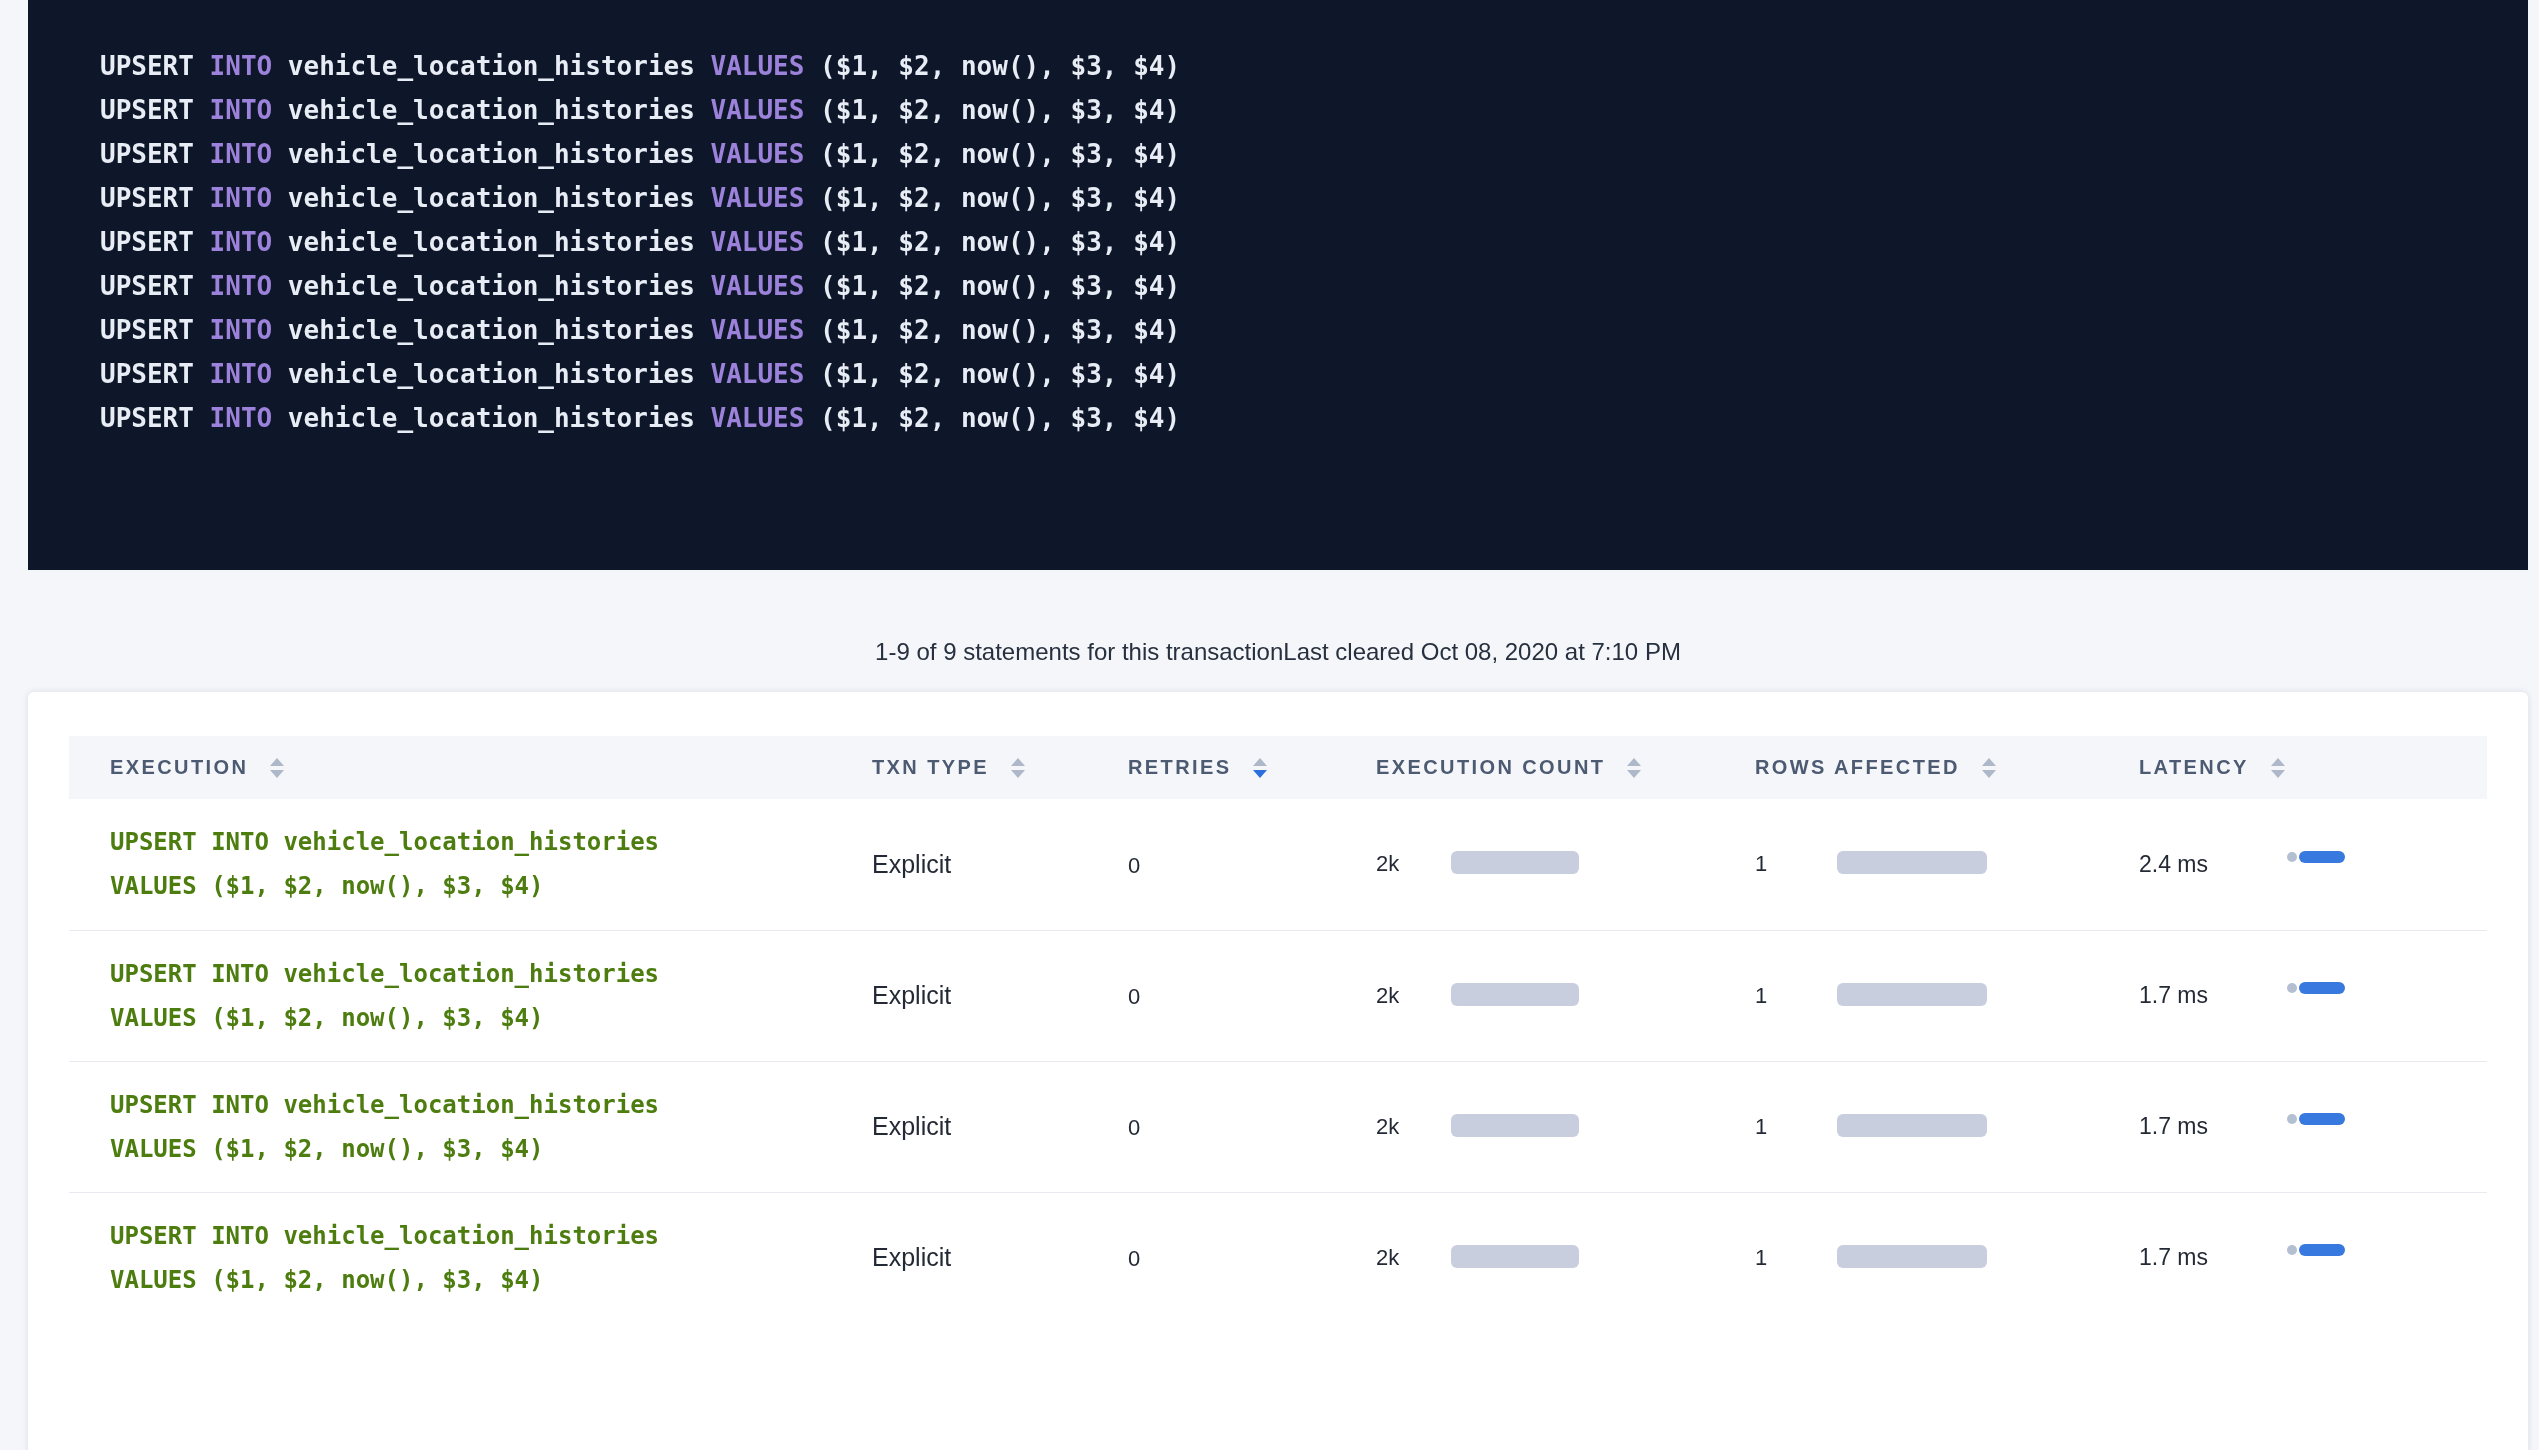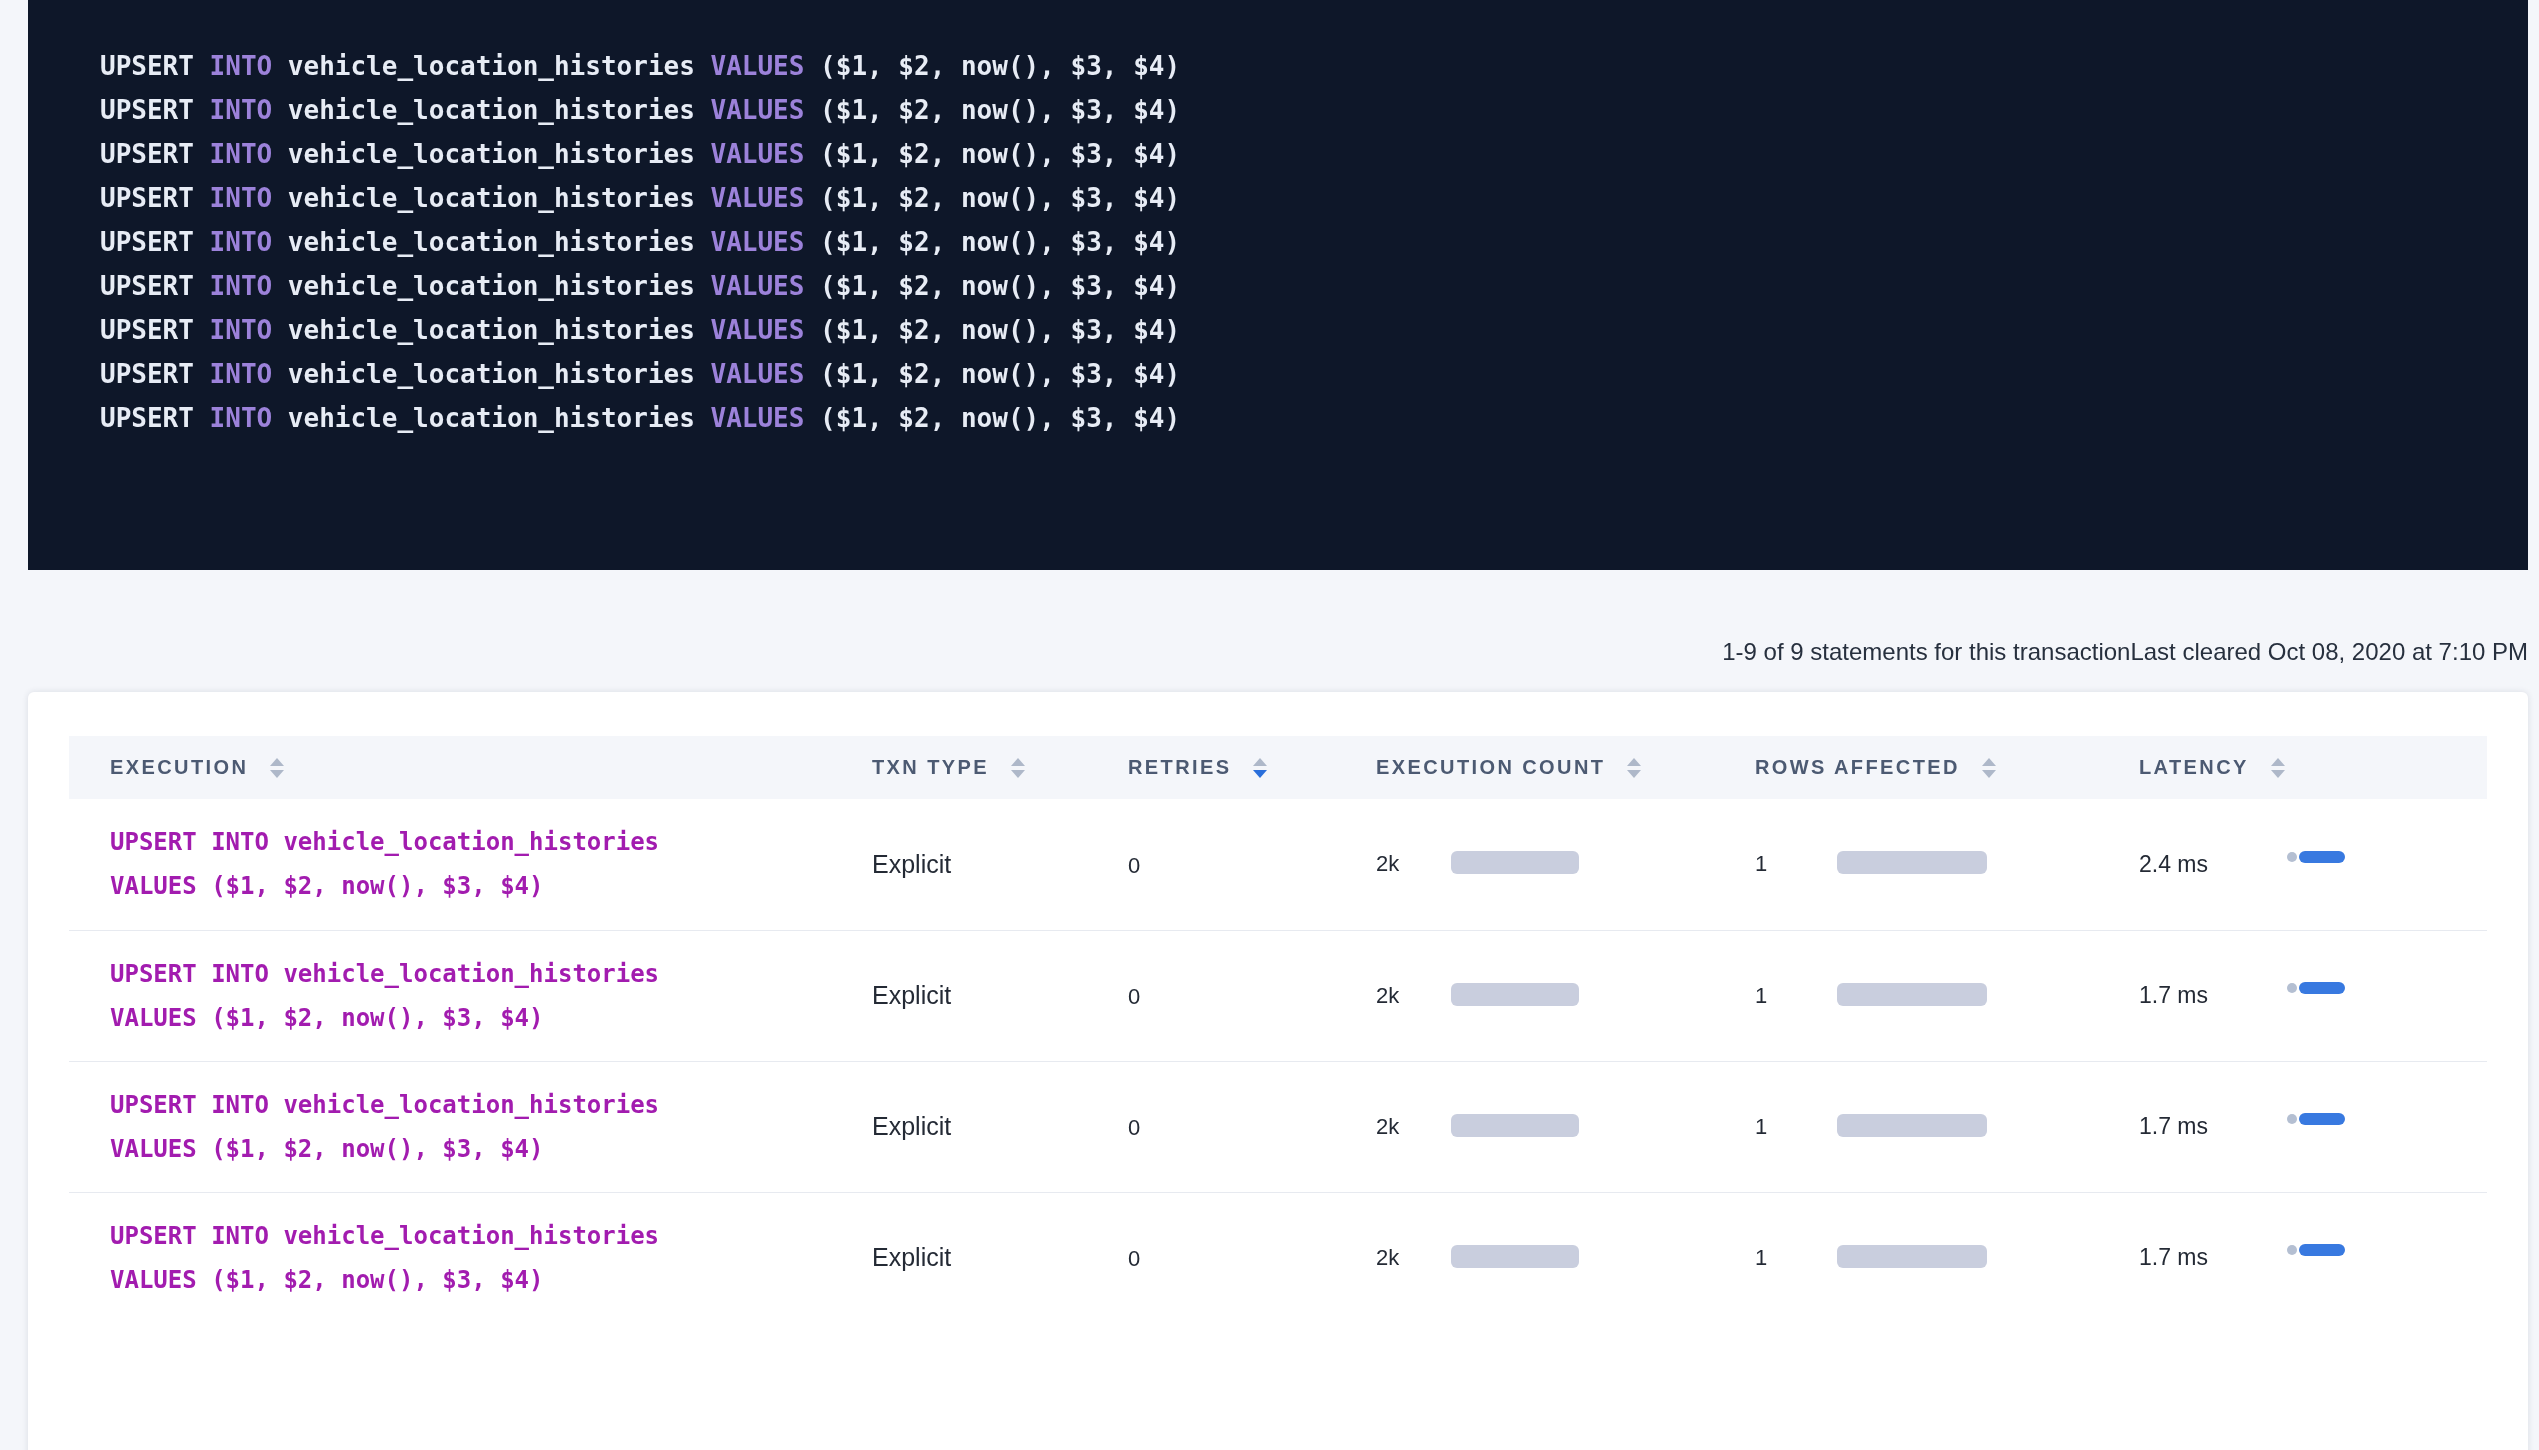--- a/index.html
+++ b/index.html
@@ -37,21 +37,21 @@
     color:#e7ecf5;
   }
   .tok-plain   { color:#e7ecf5; }
   .tok-keyword { color:#9c82da; }
 
   
   .caption-row {
     width:2500px;
     margin-top:68px;
     display:flex;
-    justify-content:flex-end;
+    justify-content:center;
     align-items:baseline;
     font-size:24px;
     color:#27303e;
   }
 
   
   .card {
     width:2500px;
     margin-top:26px;
     background:#ffffff;
@@ -97,21 +97,21 @@
   }
   tbody tr + tr td { border-top:1px solid #e7eaf0; }
 
   .stmt-link {
     display:block;
     text-decoration:none;
     font-family:"DejaVu Sans Mono", monospace;
     font-size:24px;
     font-weight:600;
     line-height:44px;
-    color:#a21caf;
+    color:#4d7c0f;
     cursor:pointer;
   }
   .stmt-line { display:block; white-space:pre; }
 
   .metric { display:flex; align-items:flex-start; }
   .num { font-size:22px; color:#242a35; display:inline-block; }
   .numw-exec { width:75px; }
   .numw-rows { width:82px; }
   .numw-lat  { width:148px; font-size:23px; }
 

